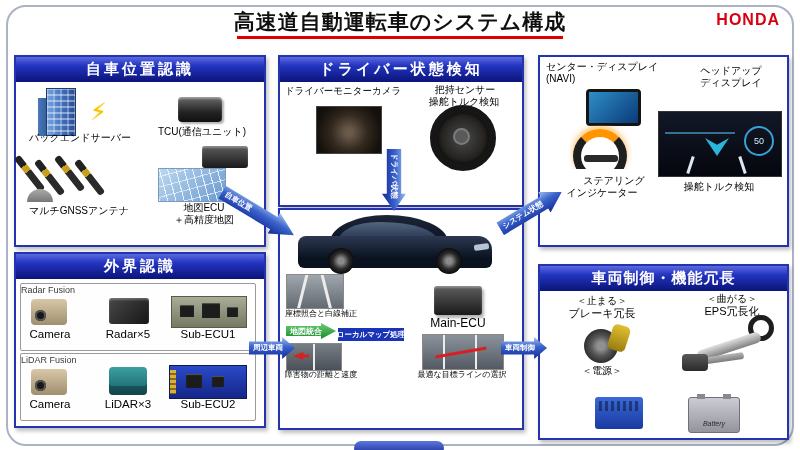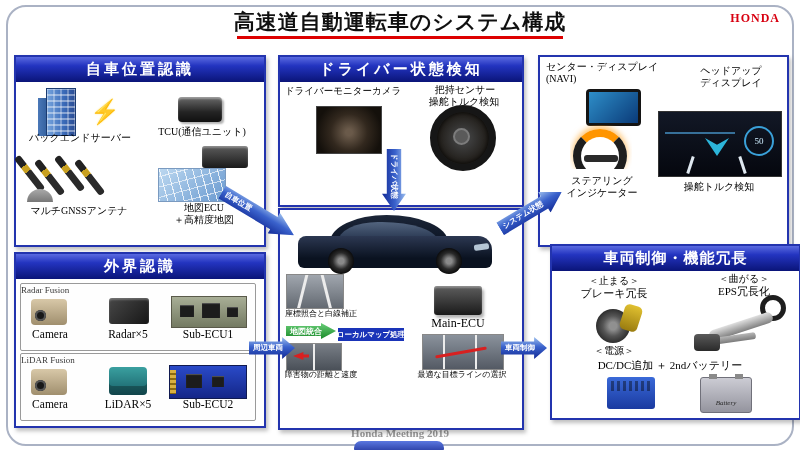--- a/index.html
+++ b/index.html
@@ -1,26 +1,26 @@
 <!DOCTYPE html>
 <html><head>
 <meta charset="utf-8">
 <style>
   html,body { margin:0; padding:0; }
   body { font-family:"Liberation Sans","DejaVu Sans",sans-serif; background:#fff; }
-  #slide { position:relative; width:800px; height:450px; background:#fff; overflow:hidden;font-family:Liberation Serif, serif; }
+  #slide { position:relative; width:800px; height:450px; background:#fff; overflow:hidden; }
 
   .slide-border { position:absolute; left:6px; top:5px; right:6px; bottom:4px;
     border:2px solid #aab2c4; border-radius:20px; pointer-events:none; z-index:1; }
 
   .slide-title { position:absolute; left:0; right:0; top:8px; text-align:center;
     font-size:21px; font-weight:bold; color:#101010; letter-spacing:1px; z-index:2; }
   .title-underline { position:absolute; left:237px; top:36px; width:326px; height:3px;
     background:#dd0000; z-index:2; }
-  .logo { position:absolute; right:20px; top:11px; color:#d80010; font-size:12px;
+  .logo { position:absolute; right:20px; top:11px; color:#d80010; font-size:16px;
     font-weight:bold; letter-spacing:1px; z-index:2; }
 
   .panel { position:absolute; background:#fff; border:2px solid #2334ae;
     box-shadow:2px 3px 4px rgba(0,0,0,.25); z-index:5; }
   .panel-header { height:25px; display:flex; align-items:center; justify-content:center;
     color:#fff; font-weight:bold; font-size:15px; letter-spacing:3px;
     background:linear-gradient(180deg,#5a6ae0 0%,#2334c0 35%,#0a1478 100%); }
   .panel-body { position:relative; width:100%; height:calc(100% - 25px); }
 
   .lbl { position:absolute; text-align:center; font-size:10px; color:#000;
@@ -219,21 +219,21 @@
         <div class="wheelc"></div>
           <div class="bar"></div>
       </div>
       <div class="icon icon-meterimg" style="left:118px;top:54px;width:122px;height:64px;">
         <div class="hline"></div>
           <div class="chev"></div>
         <div class="gauge">50</div>
         <div class="lane1"></div>
           <div class="lane2"></div>
       </div>
-      <div class="lbl" style="left:14px;top:118px;width:96px;">ステアリング</div>
+      <div class="lbl" style="left:26px;top:118px;width:96px;">ステアリング</div>
       <div class="lbl" style="left:14px;top:130px;width:96px;">インジケーター</div>
       <div class="lbl" style="left:120px;top:124px;width:118px;">操舵トルク検知</div>
     </div>
   </div>
 
   <div class="panel" style="left:278px;top:208px;width:242px;height:218px;">
     <div class="panel-body">
       <div class="car" style="left:18px;top:0;width:194px;height:64px;">
         <div class="roof"></div>
           <div class="win"></div>
@@ -288,57 +288,55 @@
         <div class="icon icon-extcam" style="left:10px;top:15px;width:36px;height:26px;">
             <div class="lens"></div>
           </div>
         <div class="icon icon-lidar" style="left:88px;top:13px;width:38px;height:28px;"></div>
         <div class="icon icon-pcb2" style="left:148px;top:11px;width:76px;height:32px;">
           <div class="gold"></div>
           <div class="chip" style="left:16px;top:8px;width:16px;height:14px;"></div>
           <div class="chip" style="left:42px;top:10px;width:12px;height:11px;"></div>
         </div>
         <div class="lbl" style="left:2px;top:44px;width:54px;font-size:11.5px;">Camera</div>
-        <div class="lbl" style="left:76px;top:44px;width:62px;font-size:11.5px;">LiDAR×5</div>
+        <div class="lbl" style="left:76px;top:44px;width:62px;font-size:11.5px;">LiDAR×3</div>
         <div class="lbl" style="left:146px;top:44px;width:82px;font-size:11.5px;">Sub-ECU2</div>
       </div>
     </div>
   </div>
 
-  <div class="panel" style="left:538px;top:244px;width:247px;height:172px;margin-left:12px;">
+  <div class="panel" style="left:538px;top:264px;width:247px;height:172px;">
     <div class="panel-header" style="letter-spacing:1px;">車両制御・機能冗長</div>
     <div class="panel-body">
       <div class="lbl" style="left:12px;top:4px;width:100px;">＜止まる＞</div>
       <div class="lbl" style="left:12px;top:16px;width:100px;font-size:11px;">ブレーキ冗長</div>
       <div class="lbl" style="left:146px;top:2px;width:92px;">＜曲がる＞</div>
       <div class="lbl" style="left:146px;top:14px;width:92px;font-size:11px;">EPS冗長化</div>
       <div class="icon icon-brake" style="left:42px;top:34px;width:48px;height:40px;">
         <div class="disc"></div>
           <div class="caliper"></div>
       </div>
       <div class="icon icon-eps" style="left:140px;top:24px;width:96px;height:60px;">
         <div class="wheel"></div>
           <div class="column"></div>
           <div class="rack"></div>
           <div class="motor"></div>
       </div>
       <div class="lbl" style="left:20px;top:74px;width:84px;">＜電源＞</div>
-      <div class="lbl" style="left:4px;top:88px;width:228px;font-size:11px;">DC/DC追加 ＋ 2ndバッテリー</div>
       <div class="icon icon-dcdc" style="left:55px;top:106px;width:48px;height:32px;">
         <div class="fins"></div>
       </div>
       <div class="icon icon-battery" style="left:148px;top:106px;width:50px;height:34px;">
         <div class="term" style="left:8px;"></div>
           <div class="term" style="right:8px;"></div>
         <div class="batlabel">Battery</div>
       </div>
     </div>
   </div>
 
   <div class="flow-arrow" style="left:222px;top:180px;width:84px;height:24px;transform:rotate(31deg);transform-origin:left center;">自車位置</div>
   <div class="flow-arrow" style="left:363px;top:168px;width:62px;height:24px;transform:rotate(90deg);">ドライバ状態</div>
   <div class="flow-arrow" style="left:500px;top:217px;width:72px;height:24px;transform:rotate(-31deg);transform-origin:left center;">システム状態</div>
   <div class="flow-arrow" style="left:249px;top:337px;width:46px;height:22px;">周辺車両</div>
   <div class="flow-arrow" style="left:501px;top:337px;width:46px;height:22px;">車両制御</div>
 
-  <div class="footer-credit">Honda Meeting 2019</div>
   <div class="bottom-pill"></div>
 </div>
 
 </body></html>

